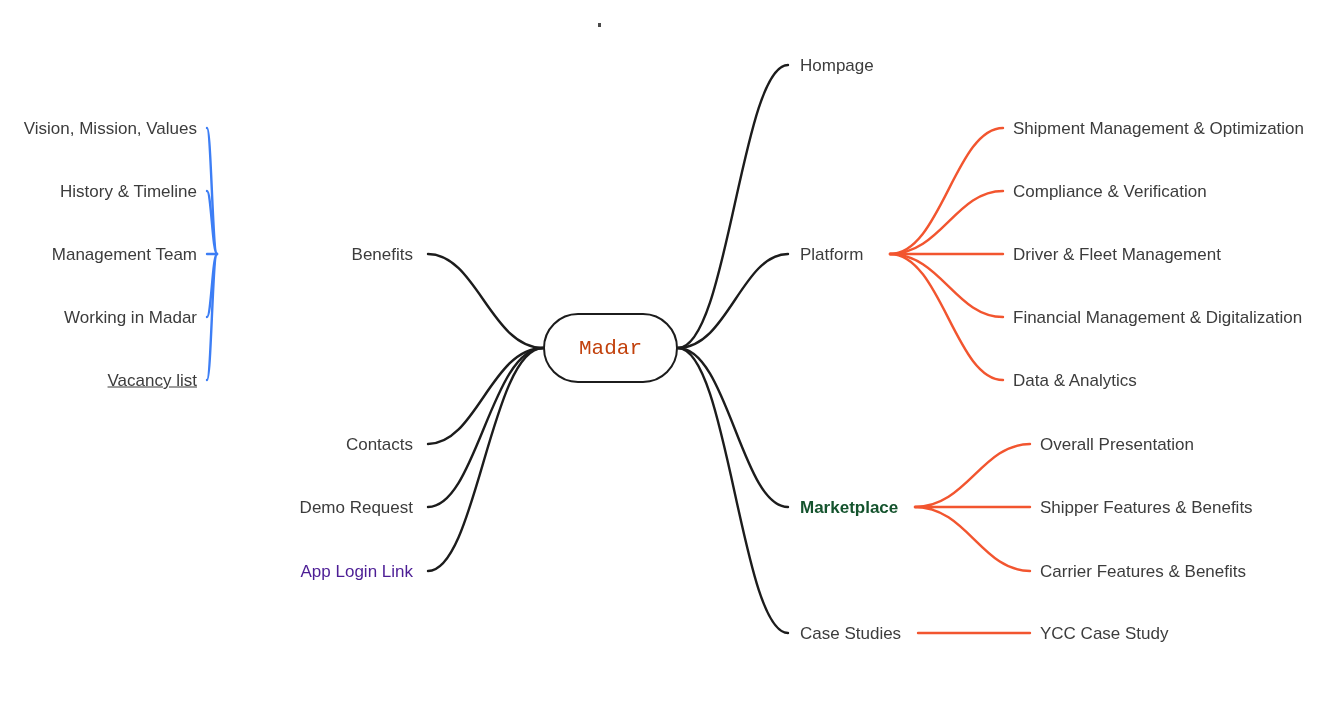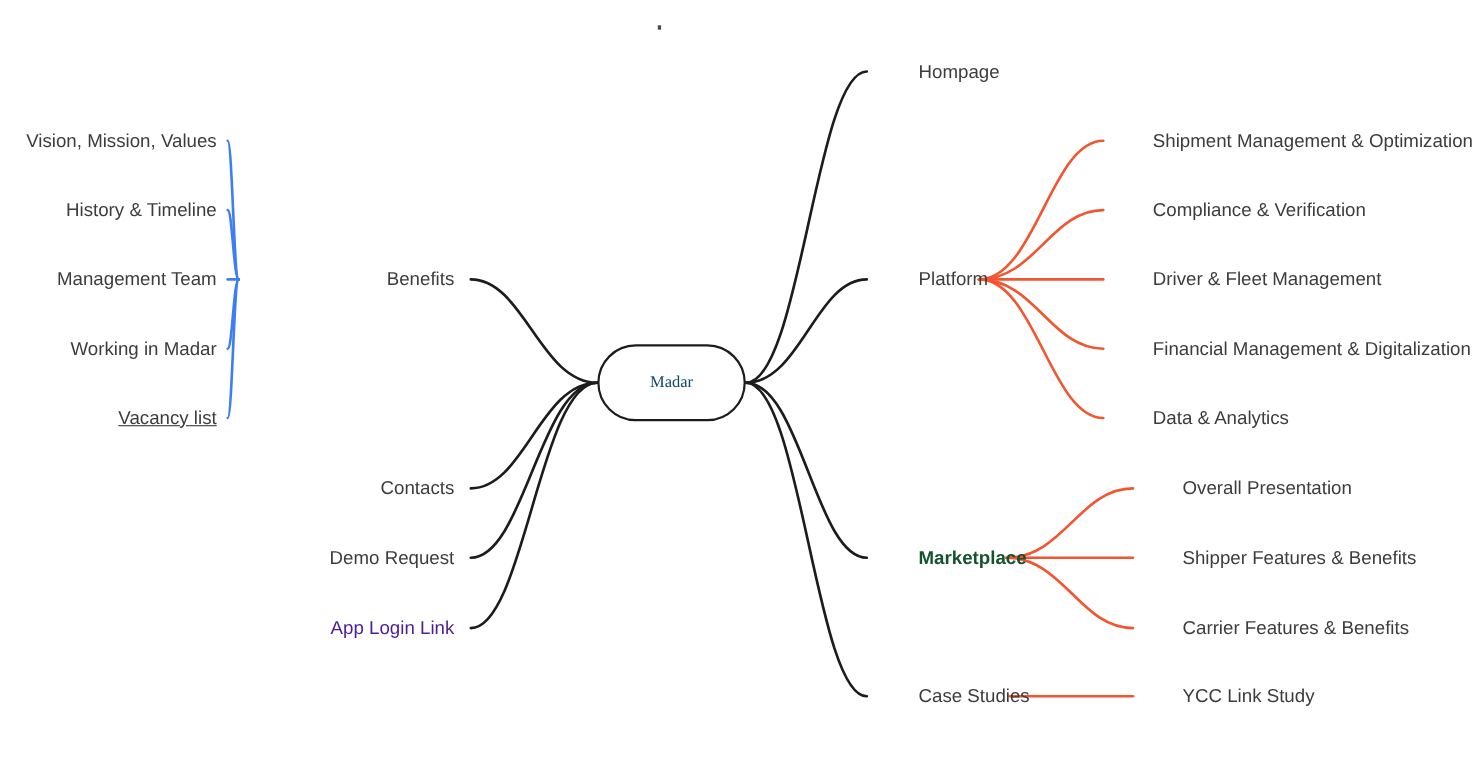--- a/index.html
+++ b/index.html
@@ -32,34 +32,33 @@
     font-size: 17px;
     line-height: 17px;
     white-space: nowrap;
     font-family: "Liberation Sans", "DejaVu Sans", sans-serif;
   }
   .node-label.align-right {
     transform: translate(-100%, -50%);
   }
   .node-label.align-left {
     transform: translate(0, -50%);
-    margin-left: 35px;
   }
   .root-node {
     position: absolute;
     box-sizing: border-box;
     border: 2.5px solid #1c1c1c;
     border-radius: 36px;
     background: #ffffff;
     display: flex;
     align-items: center;
     justify-content: center;
-    color: #0c4a6e;
-    font-size: 15px;
-    font-family: Liberation Serif, serif;
+    color: #c2410c;
+    font-size: 21px;
+    font-family: Liberation Mono, monospace;
   }
   .speck {
     position: absolute;
     width: 3px;
     height: 4px;
     background: #4a4a4a;
   }
 </style>
 </head>
 <body>
@@ -112,16 +111,16 @@
       <div class="node-label align-left" style="left: 1013px; top: 128px; color: rgb(60, 60, 60);">Shipment Management &amp; Optimization</div>
       <div class="node-label align-left" style="left: 1013px; top: 191px; color: rgb(60, 60, 60);">Compliance &amp; Verification</div>
       <div class="node-label align-left" style="left: 1013px; top: 254px; color: rgb(60, 60, 60);">Driver &amp; Fleet Management</div>
       <div class="node-label align-left" style="left: 1013px; top: 317px; color: rgb(60, 60, 60);">Financial Management &amp; Digitalization</div>
       <div class="node-label align-left" style="left: 1013px; top: 380px; color: rgb(60, 60, 60);">Data &amp; Analytics</div>
       <div class="node-label align-left" style="left: 800px; top: 507px; color: #14532d; font-weight: bold;">Marketplace</div>
       <div class="node-label align-left" style="left: 1040px; top: 444px; color: rgb(60, 60, 60);">Overall Presentation</div>
       <div class="node-label align-left" style="left: 1040px; top: 507px; color: rgb(60, 60, 60);">Shipper Features &amp; Benefits</div>
       <div class="node-label align-left" style="left: 1040px; top: 571px; color: rgb(60, 60, 60);">Carrier Features &amp; Benefits</div>
       <div class="node-label align-left" style="left: 800px; top: 633px; color: rgb(60, 60, 60);">Case Studies</div>
-      <div class="node-label align-left" style="left: 1040px; top: 633px; color: rgb(60, 60, 60);">YCC Link Study</div>
+      <div class="node-label align-left" style="left: 1040px; top: 633px; color: rgb(60, 60, 60);">YCC Case Study</div>
     </div>
 
 </div>
 
 </body></html>

